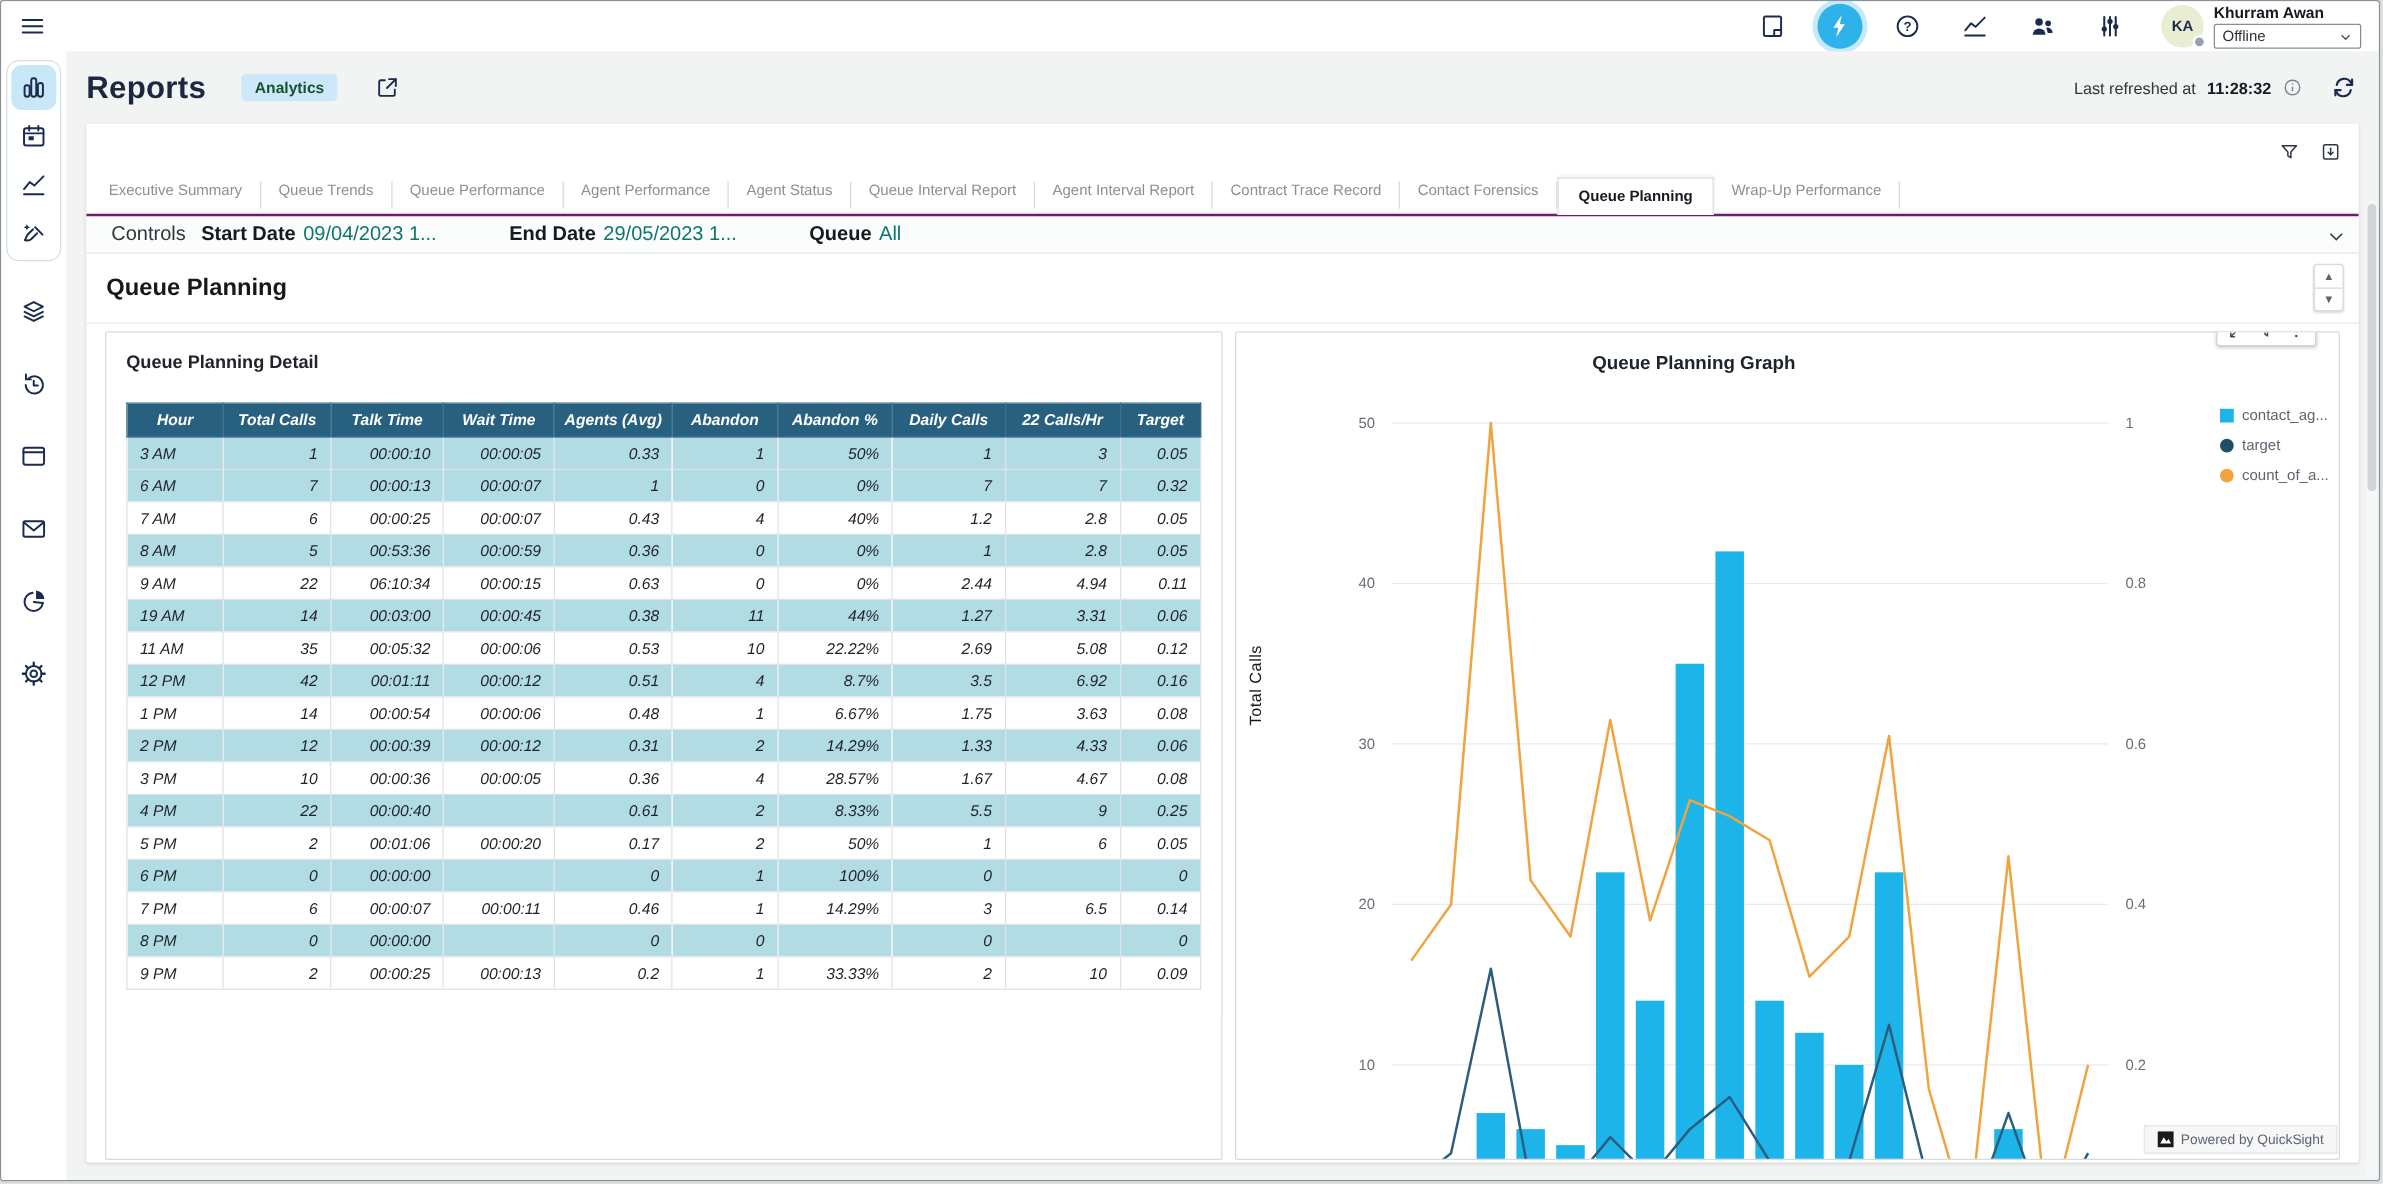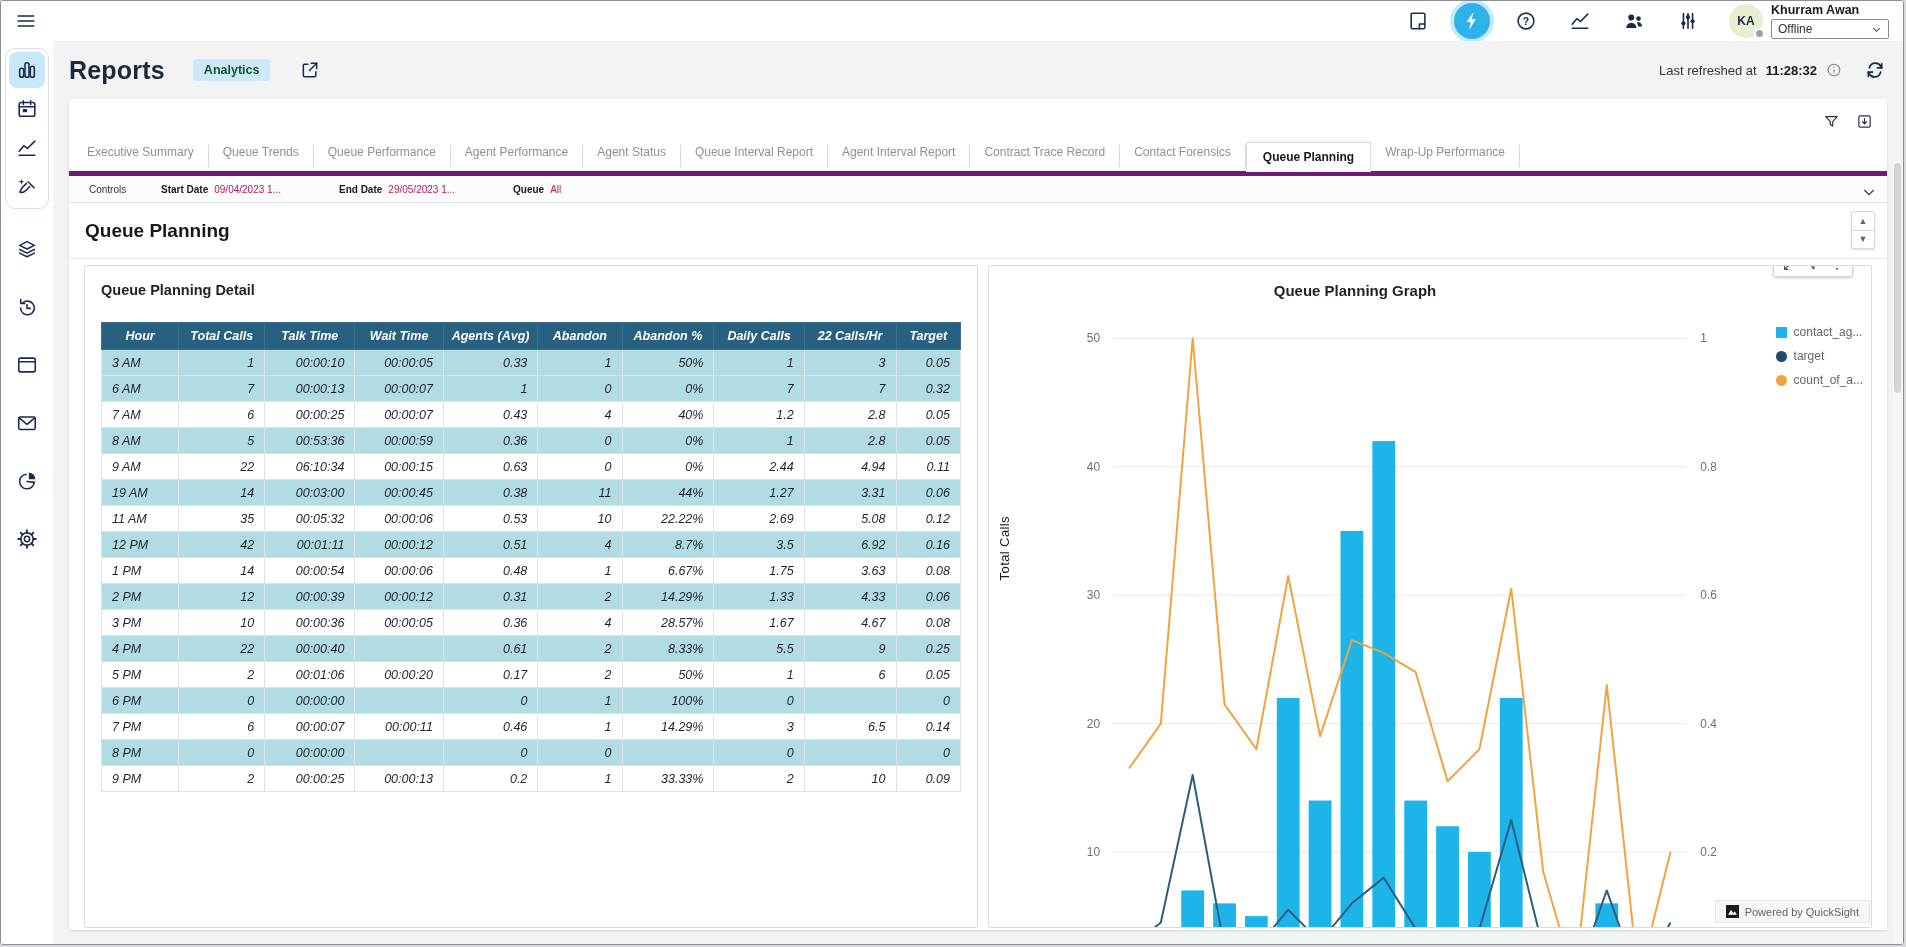--- a/index.html
+++ b/index.html
@@ -49,26 +49,26 @@
   .card{ position:relative; margin:0 16px; background:#fff; border-radius:2px; height:831px;
          box-shadow:0 1px 3px rgba(0,0,0,.12); overflow:hidden; }
   .card-icons{ position:absolute; top:14px; right:14px; display:flex; gap:16px; color:#2e3642; }
   .card-icons svg{ width:17px; height:17px; cursor:pointer; }
   .tabs{ display:flex; align-items:center; margin-top:42px; padding-left:4px; height:30px; }
   .tab{ font-size:12px; color:#8a9099; padding:0 14px 8px 14px; border-right:1px solid #d5d9dd;
         white-space:nowrap; cursor:pointer; line-height:14px; }
   .tab.active{ background:#fff; color:#16191f; font-weight:bold; border:1px solid #d9dde1; border-bottom:1px solid #fff;
                height:30px; display:flex; align-items:center; padding:0 16px; margin-bottom:-1px;
                box-shadow:0 -2px 3px rgba(0,0,0,.05); position:relative; z-index:2; }
-  .controls{ position:relative; height:32px; background:#fbfcfc; border-top:5px solid #701a75; border-bottom:1px solid #e3e6e8;
-             display:flex; align-items:center; font-size:10px; padding-left:20px; }
+  .controls{ position:relative; height:32px; background:#fbfcfc; border-top:2px solid #701a75; border-bottom:1px solid #e3e6e8;
+             display:flex; align-items:center; font-size:16px; padding-left:20px; }
   .controls-label{ color:#31343a; width:72px; }
   .ctl-field{ margin-right:58px; white-space:nowrap; cursor:pointer; }
   .ctl-field b{ color:#16191f; margin-right:6px; }
-  .ctl-field span{ color:#be185d; }
+  .ctl-field span{ color:#0f766e; }
   .ctl-collapse{ position:absolute; right:10px; top:8px; width:16px; height:16px; color:#3a414a; cursor:pointer; }
   .section-row{ position:relative; height:56px; border-bottom:1px solid #e8eaec; display:flex; align-items:center; padding:0 16px; }
   .section-title{ font-size:19px; font-weight:bold; color:#15191e; }
   .stepper{ position:absolute; right:12px; top:8px; width:24px; height:38px; background:#fff; border:1px solid #d6dade;
             border-radius:3px; box-shadow:0 1px 2px rgba(0,0,0,.15); display:flex; flex-direction:column; }
   .stepper .st-btn{ flex:1; display:flex; align-items:center; justify-content:center; color:#5d646c; cursor:pointer; font-size:9px;}
   .stepper .st-btn:first-child{ border-bottom:1px solid #d6dade; }
   
   .panels{ display:flex; gap:10px; padding:6px 15px 0 15px; height:669px; }
   .panel{ background:#fff; border:1px solid #d6dbdf; border-radius:2px; position:relative; overflow:hidden; }

